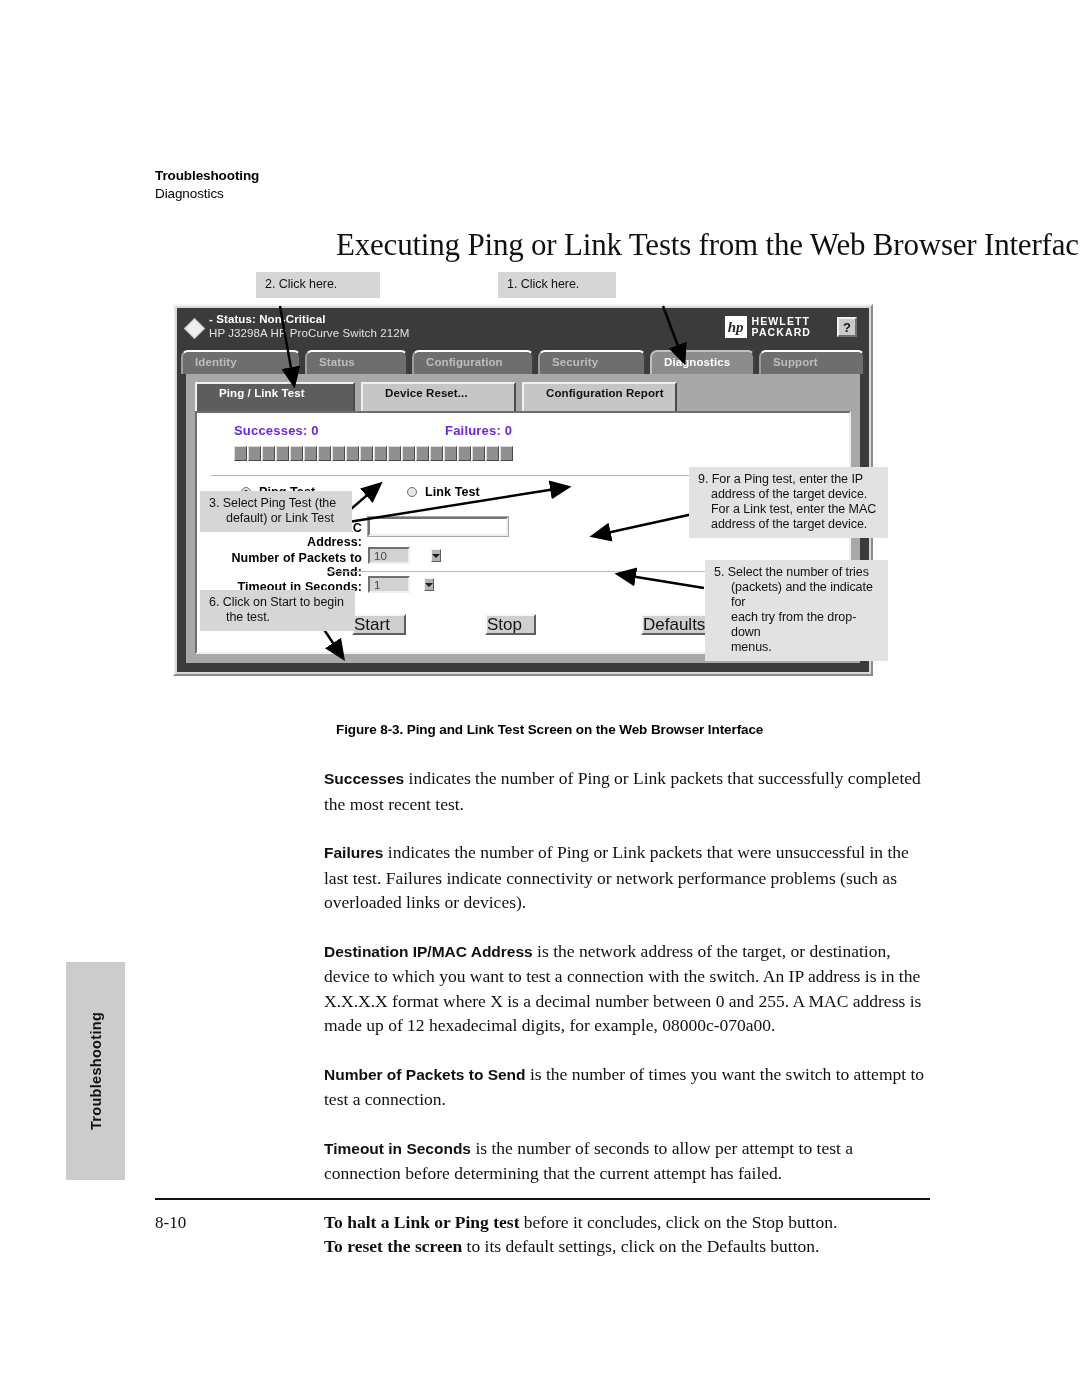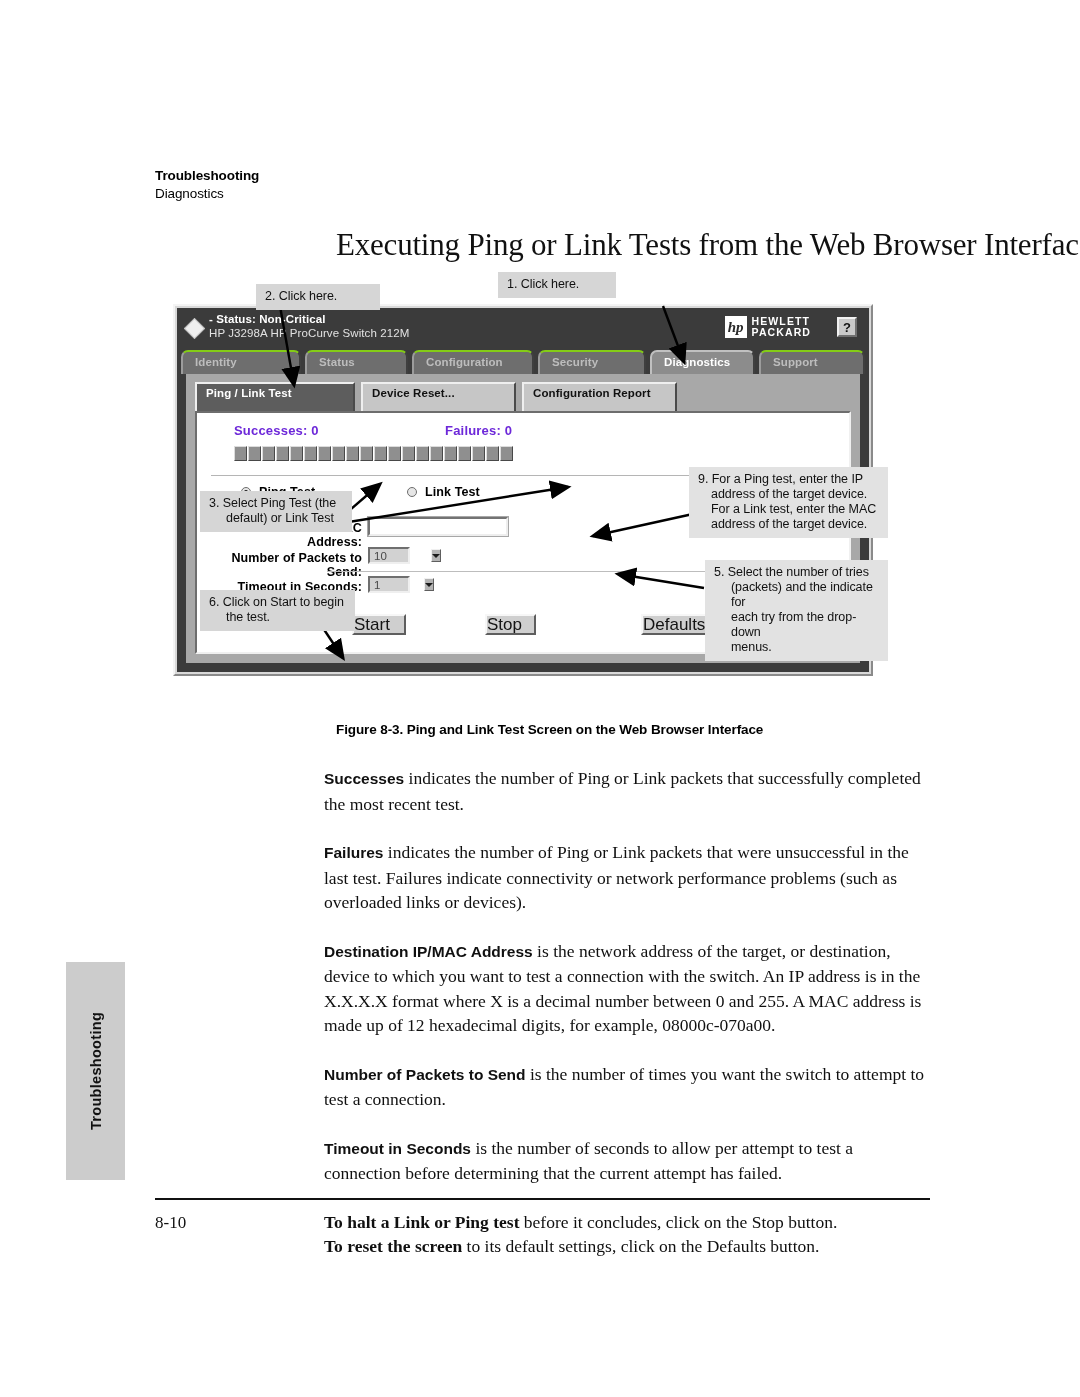--- a/index.html
+++ b/index.html
@@ -165,21 +165,21 @@
   .tabrow {
     position: absolute;
     left: 0; top: 40px;
     width: 692px; height: 26px;
   }
   .tab {
     position: absolute;
     top: 2px;
     height: 24px;
     background: #6e6e6e;
-    border-top: 2px solid #84cc16;
+    border-top: 2px solid #ffffff;
     border-left: 2px solid #9c9c9c;
     border-right: 2px solid #3f3f3f;
     border-radius: 7px 7px 0 0;
     font-family: "Liberation Sans", sans-serif;
     font-size: 11.5px;
     font-weight: bold;
     color: #bdbdbd;
     padding-left: 12px;
     line-height: 21px;
     box-sizing: border-box;
@@ -212,21 +212,21 @@
     background: #5d5d5d;
     border-top: 2px solid #efefef;
     border-left: 2px solid #efefef;
     border-right: 2px solid #4a4a4a;
     border-bottom: 2px solid #4a4a4a;
     font-family: "Liberation Sans", sans-serif;
     font-size: 11.5px;
     font-weight: bold;
     color: #ffffff;
     line-height: 19px;
-    padding-left: 9px;
+    padding-left: 22px;
     box-sizing: border-box;
     letter-spacing: 0.1px;
   }
   .subtab.inactive {
     background: #c6c6c6;
     color: #111111;
   }
 
   .whitearea {
     position: absolute;
@@ -618,21 +618,21 @@
 
       <path d="M168,252 L400,215" stroke="#000" stroke-width="2.4" fill="none" marker-end="url(#ah)"></path>
 
       <path d="M534,240 L425,264" stroke="#000" stroke-width="2.4" fill="none" marker-end="url(#ah)"></path>
 
       <path d="M536,316 L450,302" stroke="#000" stroke-width="2.4" fill="none" marker-end="url(#ah)"></path>
 
       <path d="M155,356 L175,386" stroke="#000" stroke-width="2.4" fill="none" marker-end="url(#ah)"></path>
     </svg>
 
-    <div class="callout" style="left:88px; top:12px; width:124px;">2. Click here.</div>
+    <div class="callout" style="left:88px; top:0px; width:124px;">2. Click here.</div>
 
     <div class="callout" style="left:330px; top:0px; width:118px;">1. Click here.</div>
 
     <div class="callout" style="left:32px; top:219px; width:152px;">
       <span class="ind">3. Select Ping Test (the</span>
       <span class="ind2">default) or Link Test</span>
     </div>
 
     <div class="callout light" style="left:521px; top:195px; width:199px;">
       <span class="ind">9. For a Ping test, enter the IP address of the target device. For a Link test, enter the MAC address of the target device.</span>

